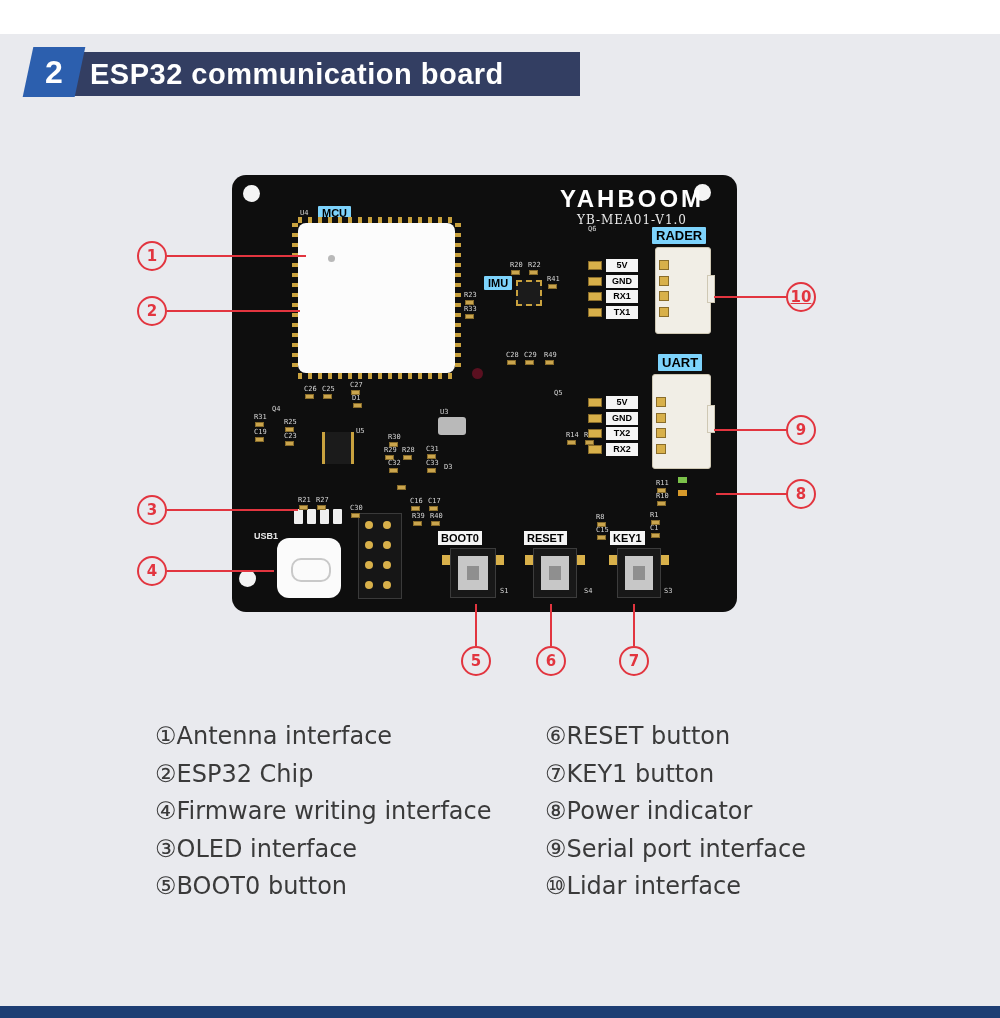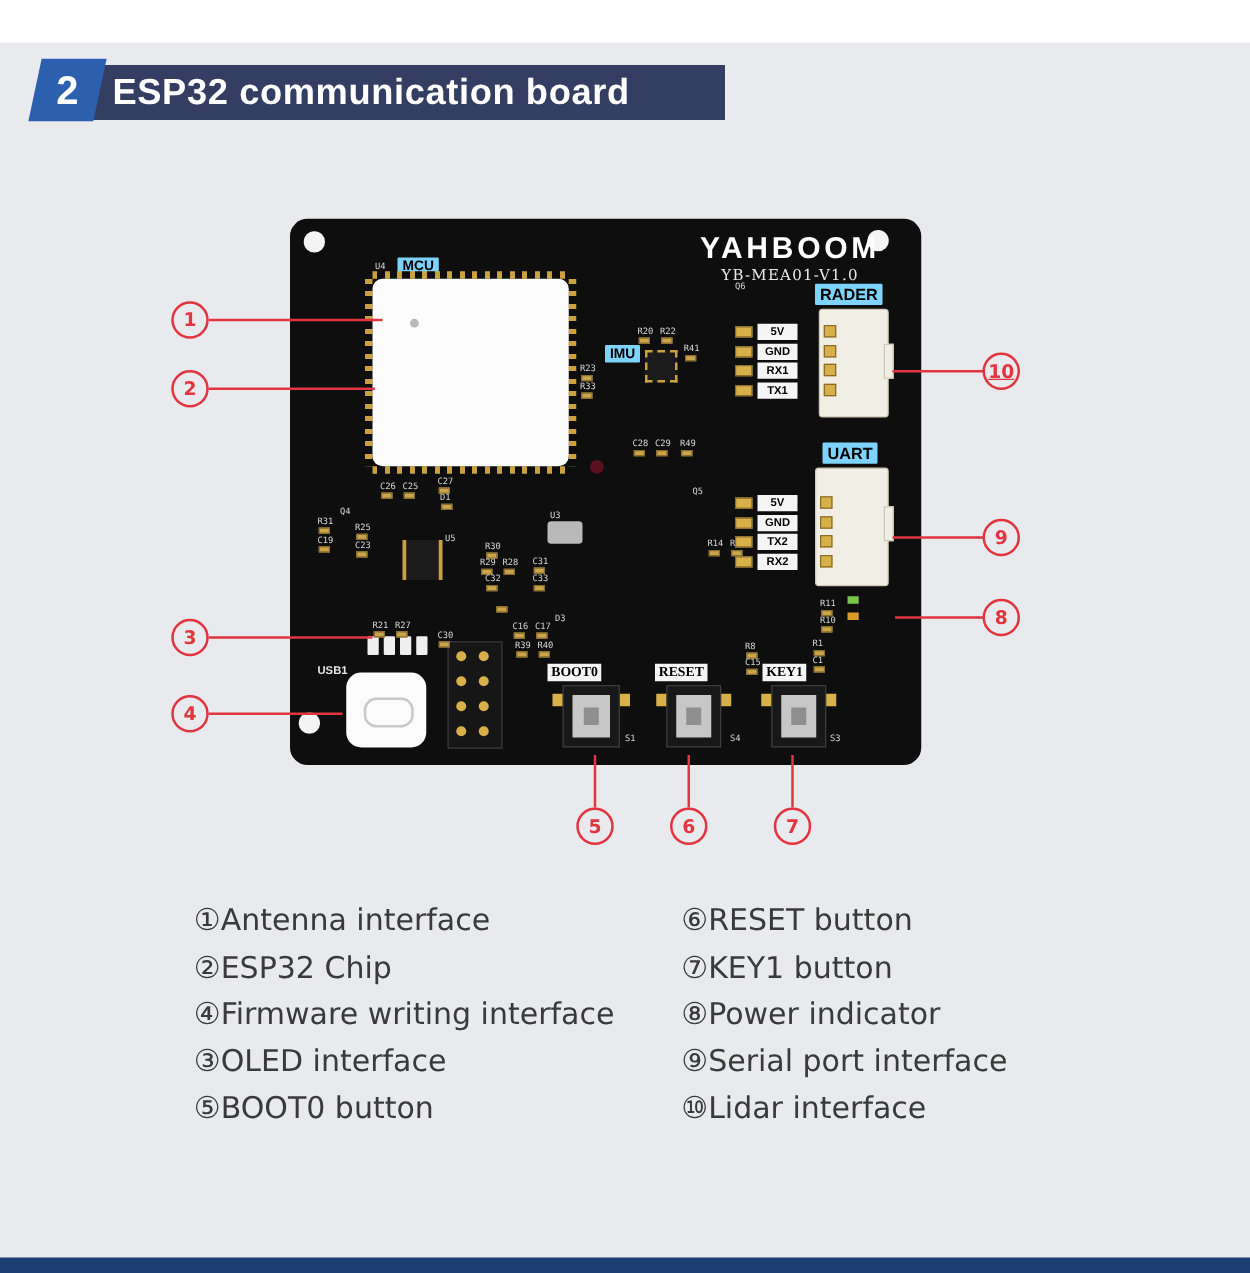--- a/index.html
+++ b/index.html
@@ -48,21 +48,21 @@
   .pin-header{position:absolute;left:126px;top:338px;width:44px;height:86px;background:#161616;border:1px solid #3a3a3a;box-sizing:border-box;}
   .hdr-dot{position:absolute;width:8px;height:8px;border-radius:50%;background:#d8b04a;}
 
   .usb{position:absolute;left:45px;top:363px;width:64px;height:60px;background:#fbfbfb;border-radius:12px;}
   .usb-inner{position:absolute;left:14px;top:20px;width:36px;height:20px;border:2px solid #c9c9c9;border-radius:10px;}
 
   .tact{position:absolute;background:#181818;border:1px solid #3c3c3c;box-sizing:border-box;}
   .tact-top{position:absolute;left:7px;top:7px;right:7px;bottom:7px;background:#c7c7c7;}
   .tact-core{position:absolute;left:30%;top:30%;width:40%;height:40%;background:#8f8f8f;}
   .tact-pad{position:absolute;width:8px;height:10px;background:#d8b04a;}
-  .btn-label{position:absolute;background:#f5f5f5;color:#000;font-weight:bold;font-size:11px;line-height:14px;padding:0 3px;font-family:Liberation Serif, serif;}
+  .btn-label{position:absolute;background:#f5f5f5;color:#000;font-weight:bold;font-size:11px;line-height:14px;padding:0 3px;}
 
   
   .callout{position:absolute;width:26px;height:26px;border:2px solid #e2353f;border-radius:50%;color:#e2353f;
     font-size:15px;font-weight:bold;line-height:26px;text-align:center;font-family:"DejaVu Sans",sans-serif;}
   .callout-line{position:absolute;background:#e2353f;}
 
   
   .legend-col{position:absolute;top:718px;}
   .legend-col.left{left:155px;}
   .legend-col.right{left:545px;}
@@ -157,21 +157,21 @@
     <div class="desig" style="left: 152px; top: 271px;">R29</div>
     <div class="chip" style="left: 153px; top: 280px;"></div>
     <div class="desig" style="left: 170px; top: 271px;">R28</div>
     <div class="chip" style="left: 171px; top: 280px;"></div>
     <div class="desig" style="left: 156px; top: 284px;">C32</div>
     <div class="chip" style="left: 157px; top: 293px;"></div>
     <div class="desig" style="left: 194px; top: 270px;">C31</div>
     <div class="chip" style="left: 195px; top: 279px;"></div>
     <div class="desig" style="left: 194px; top: 284px;">C33</div>
     <div class="chip" style="left: 195px; top: 293px;"></div>
-    <div class="desig" style="left: 164px; top: 316px; padding-left: 48px;">D3</div>
+    <div class="desig" style="left: 164px; top: 288px; padding-left: 48px;">D3</div>
     <div class="chip" style="left: 165px; top: 310px;"></div>
     <div class="desig" style="left: 178px; top: 322px;">C16</div>
     <div class="chip" style="left: 179px; top: 331px;"></div>
     <div class="desig" style="left: 196px; top: 322px;">C17</div>
     <div class="chip" style="left: 197px; top: 331px;"></div>
     <div class="desig" style="left: 118px; top: 329px;">C30</div>
     <div class="chip" style="left: 119px; top: 338px;"></div>
     <div class="desig" style="left: 66px; top: 321px;">R21</div>
     <div class="chip" style="left: 67px; top: 330px;"></div>
     <div class="desig" style="left: 84px; top: 321px;">R27</div>

